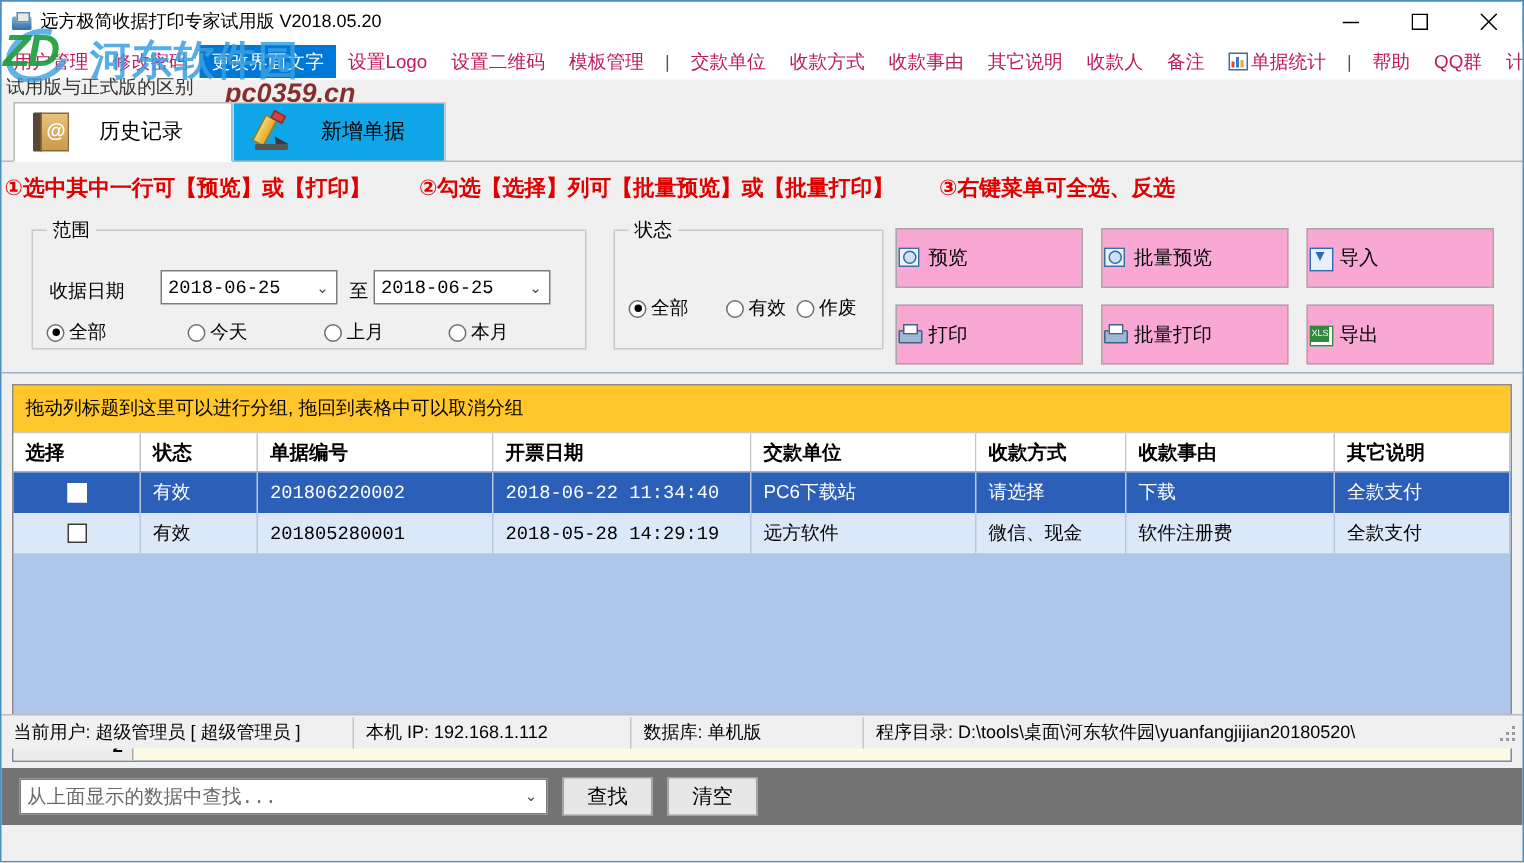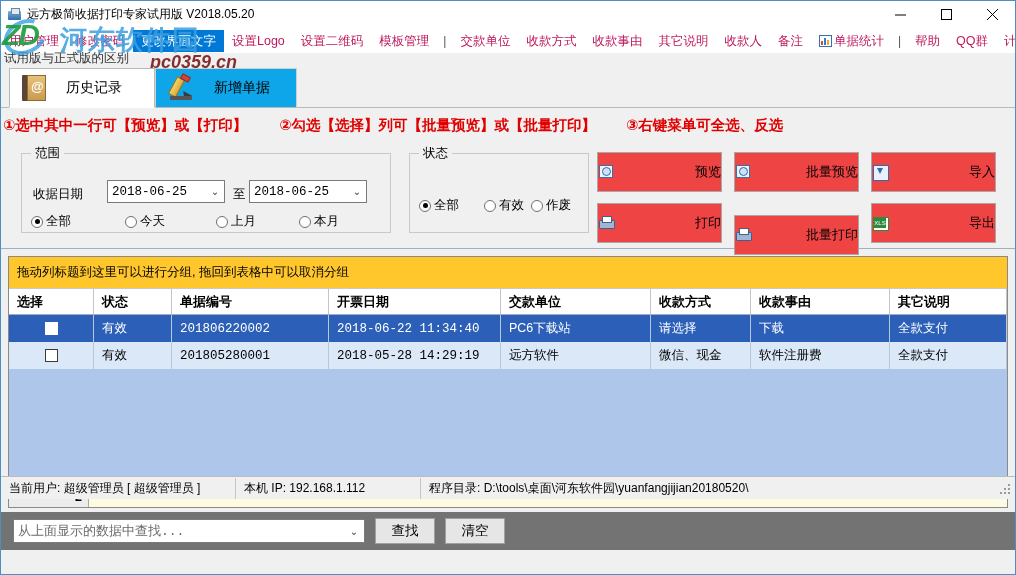--- a/index.html
+++ b/index.html
@@ -151,22 +151,22 @@
   .radio{ position:absolute; display:flex; align-items:center; font-size:12.5px; white-space:nowrap;}
   .radio .dot{
     width:12px; height:12px; border:1px solid #6f6f6f; border-radius:50%;
     background:#fff; margin-right:3px; position:relative; flex:none;
   }
   .radio.on .dot:after{
     content:""; position:absolute; left:2.5px; top:2.5px; width:5px; height:5px;
     border-radius:50%; background:#000;
   }
   .actbtn{
-    position:absolute; height:40px; background:#ef4444; border:1px solid #a8a8a8;
-    display:flex; align-items:center; justify-content:space-between; gap:5px;
+    position:absolute; height:40px; background:#f9a8d4; border:1px solid #a8a8a8;
+    display:flex; align-items:center; justify-content:flex-start; gap:5px;
     font-size:13px;
   }
   .bico{ width:16px; height:16px; position:relative; flex:none; }
   
   .bico.preview:before{
     content:""; position:absolute; left:1px; top:1px; width:12px; height:11px;
     background:#eef3fa; border:1px solid #3c6ea8;
   }
   .bico.preview:after{
     content:""; position:absolute; left:4px; top:3px; width:7px; height:7px;
@@ -418,21 +418,21 @@
       <span>批量预览</span>
     </div>
     <div class="actbtn" style="left:870px;top:13px;width:125px;">
       <span class="bico import"></span>
       <span>导入</span>
     </div>
     <div class="actbtn" style="left:596px;top:64px;width:125px;">
       <span class="bico print"></span>
       <span>打印</span>
     </div>
-    <div class="actbtn" style="left:733px;top:76px;width:125px;">
+    <div class="actbtn" style="left:733px;top:64px;width:125px;">
       <span class="bico print"></span>
       <span>批量打印</span>
     </div>
     <div class="actbtn" style="left:870px;top:64px;width:125px;">
       <span class="bico export"></span>
       <span>导出</span>
     </div>
   </div>
 
   <div class="grid">
@@ -489,20 +489,21 @@
       <span class="ph">从上面显示的数据中查找...</span>
       <span class="arr">⌄</span>
     </div>
     <div class="sbtn">查找</div>
     <div class="sbtn">清空</div>
   </div>
 
   <div class="statusbar">
     <div class="sb-seg s1">当前用户: 超级管理员 [ 超级管理员 ]</div>
     <div class="sb-seg s2">本机 IP: 192.168.1.112</div>
+    <div class="sb-seg s3">数据库: 单机版</div>
     <div class="sb-seg s4">程序目录: D:\tools\桌面\河东软件园\yuanfangjijian20180520\</div>
     <div class="grip">
       <i style="left:8px;top:0;"></i>
       <i style="left:4px;top:4px;"></i>
         <i style="left:8px;top:4px;"></i>
       <i style="left:0px;top:8px;"></i>
         <i style="left:4px;top:8px;"></i>
         <i style="left:8px;top:8px;"></i>
     </div>
   </div>

